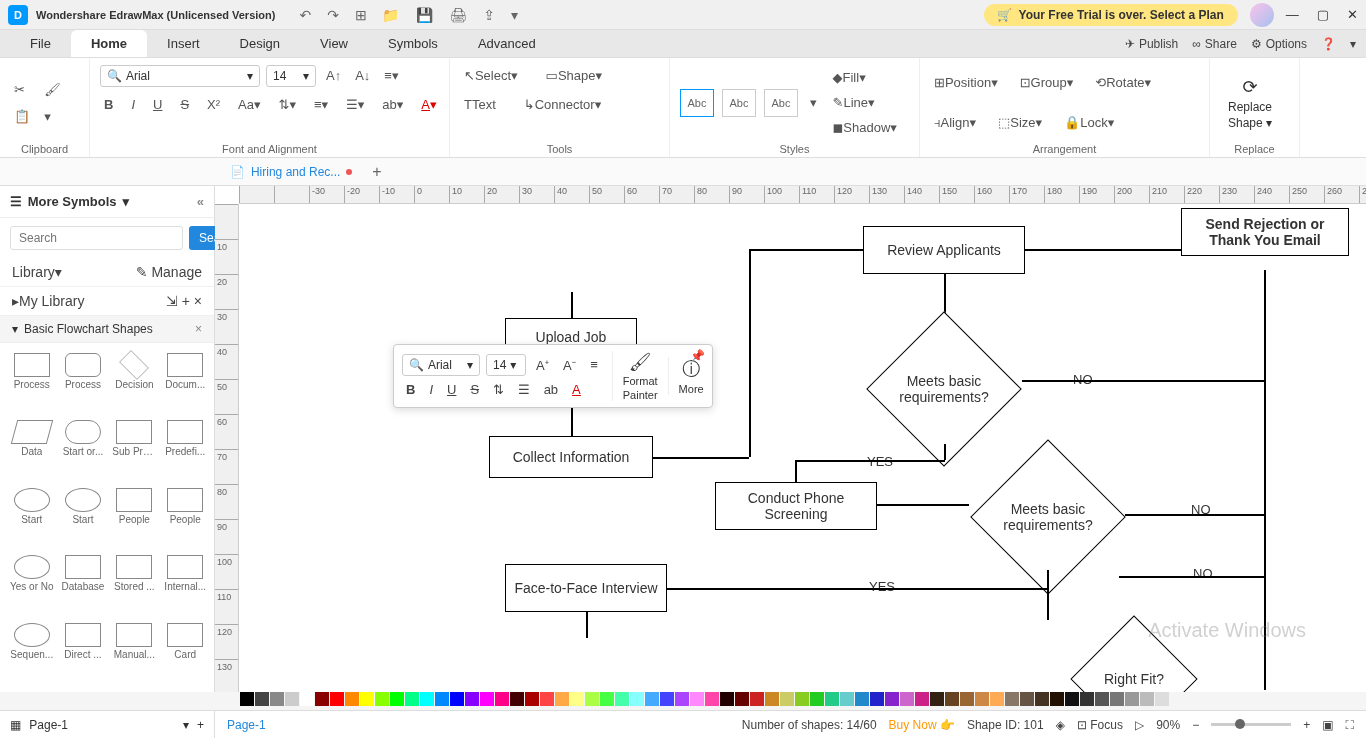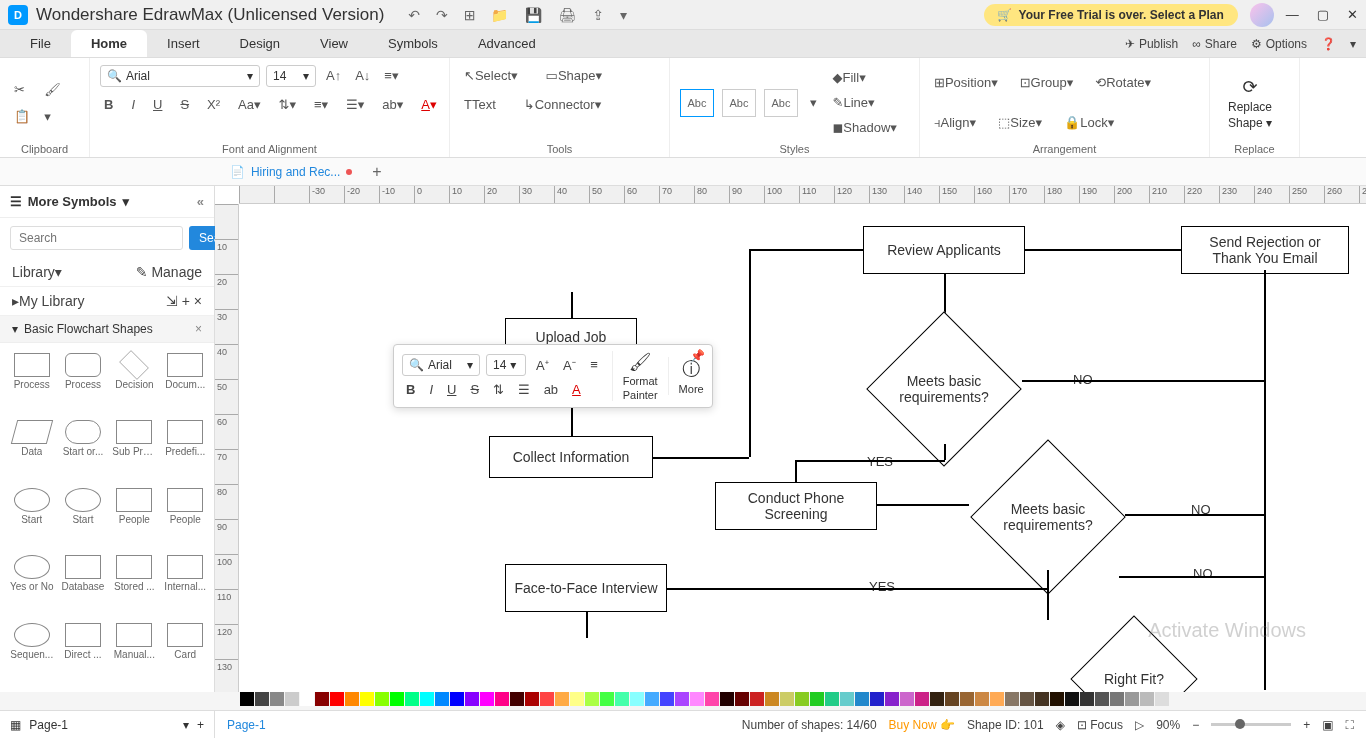--- a/index.html
+++ b/index.html
@@ -1,21 +1,21 @@
 <!DOCTYPE html>
 <html><head>
 <meta charset="utf-8">
 <style>
 * { margin: 0; padding: 0; box-sizing: border-box; font-family: -apple-system, "Segoe UI", Arial, sans-serif; }
 body { width: 1366px; height: 738px; background: #f5f5f5; overflow: hidden; font-size: 12px; color: #333; position: relative; }
 
 
 .titlebar { height: 30px; background: #f0f0f0; display: flex; align-items: center; padding: 0 8px; border-bottom: 1px solid #ddd; }
 .app-icon { width: 20px; height: 20px; background: #0099ff; border-radius: 4px; margin-right: 8px; display: flex; align-items: center; justify-content: center; color: white; font-weight: bold; font-size: 11px; }
-.title-text { font-size: 17px; flex: 0 0 auto; }
+.title-text { font-size: 11px; flex: 0 0 auto; font-weight: bold; }
 .title-tools { display: flex; gap: 16px; margin-left: 24px; align-items: center; }
 .title-tools span { color: #666; cursor: pointer; font-size: 14px; }
 .title-spacer { flex: 1; }
 .trial-banner { background: #ffe680; border-radius: 14px; padding: 4px 14px; font-size: 12px; color: #333; display: flex; align-items: center; gap: 6px; }
 .avatar { width: 24px; height: 24px; border-radius: 50%; background: linear-gradient(135deg,#fbc2eb,#a6c1ee); margin: 0 12px; }
 .win-controls { display: flex; gap: 18px; font-size: 13px; color: #333; }
 .win-controls span { cursor: pointer; }
 
 
 .menubar { height: 28px; background: #e8e8e8; display: flex; align-items: center; padding: 0 10px; gap: 0; border-bottom: 1px solid #ddd; }
@@ -473,21 +473,21 @@
       <div class="conn-label" style="left:950px; top:298px;">NO</div>
       <div class="conn-label" style="left:628px; top:375px;">YES</div>
       <div class="conn-label" style="left:952px; top:362px;">NO</div>
 
       <div class="fshape" style="left:266px; top:360px; width:162px; height:48px;">
           <span>Face-to-Face Interview</span>
         </div>
       <div class="conn" style="left:347px; top:408px; width:1.5px; height:26px;"></div>
 
 
-      <div class="fshape" style="left:942px; top:22px; width:168px; height:48px;">
+      <div class="fshape" style="left:942px; top:4px; width:168px; height:48px;font-weight:bold;">
           <span>Send Rejection or Thank You Email</span>
         </div>
 
       <div class="fshape" style="left:850px; top:430px; width:90px; height:90px; transform:rotate(45deg);">
           <div style="transform:rotate(-45deg);">Right Fit?</div>
         </div>
 
       <div class="conn" style="left:414px; top:253px; width:96px; height:1.5px;"></div>
       <div class="conn" style="left:510px; top:45px; width:1.5px; height:208px;"></div>
       <div class="conn" style="left:510px; top:45px; width:114px; height:1.5px;"></div>

